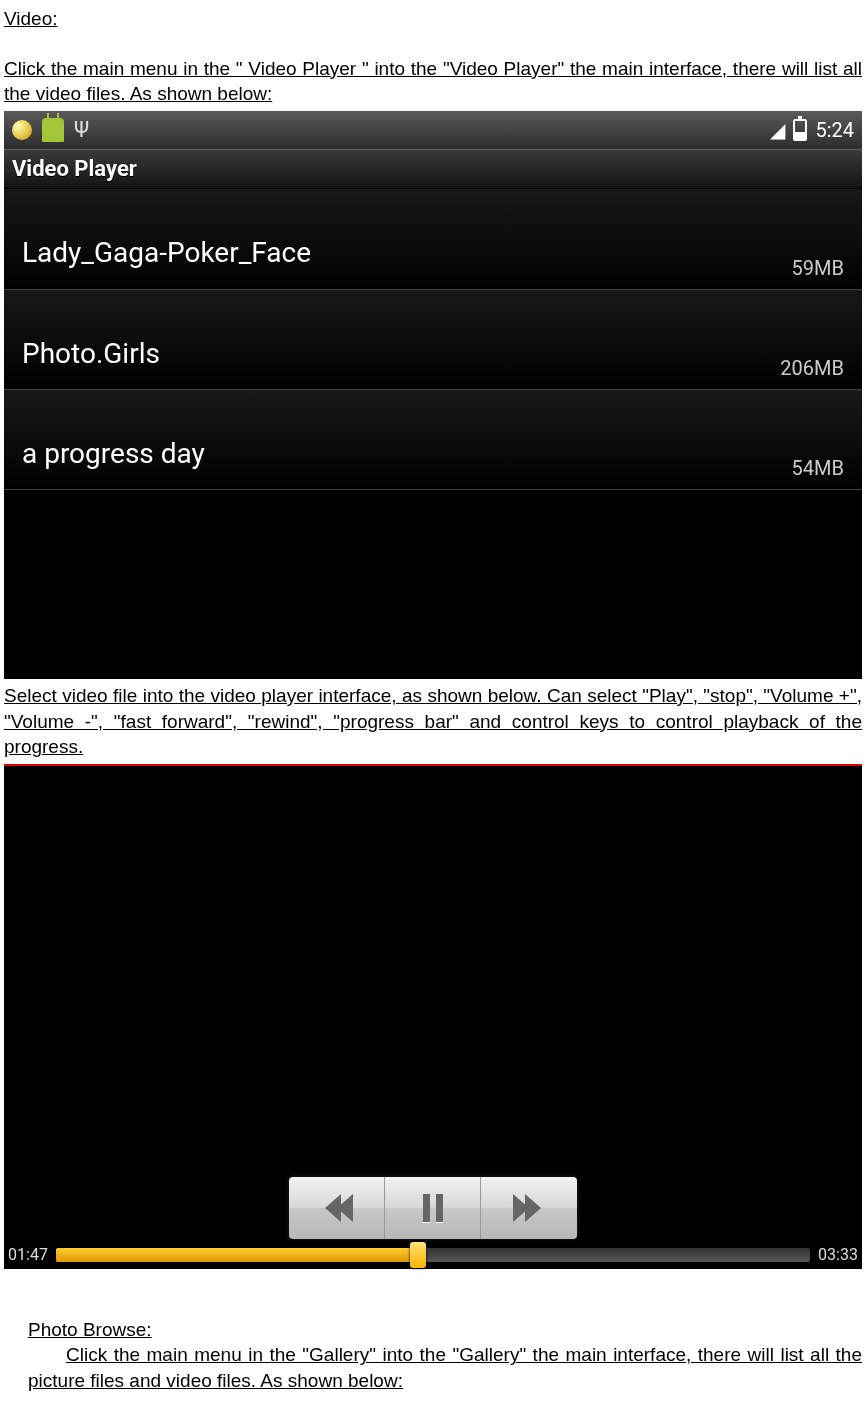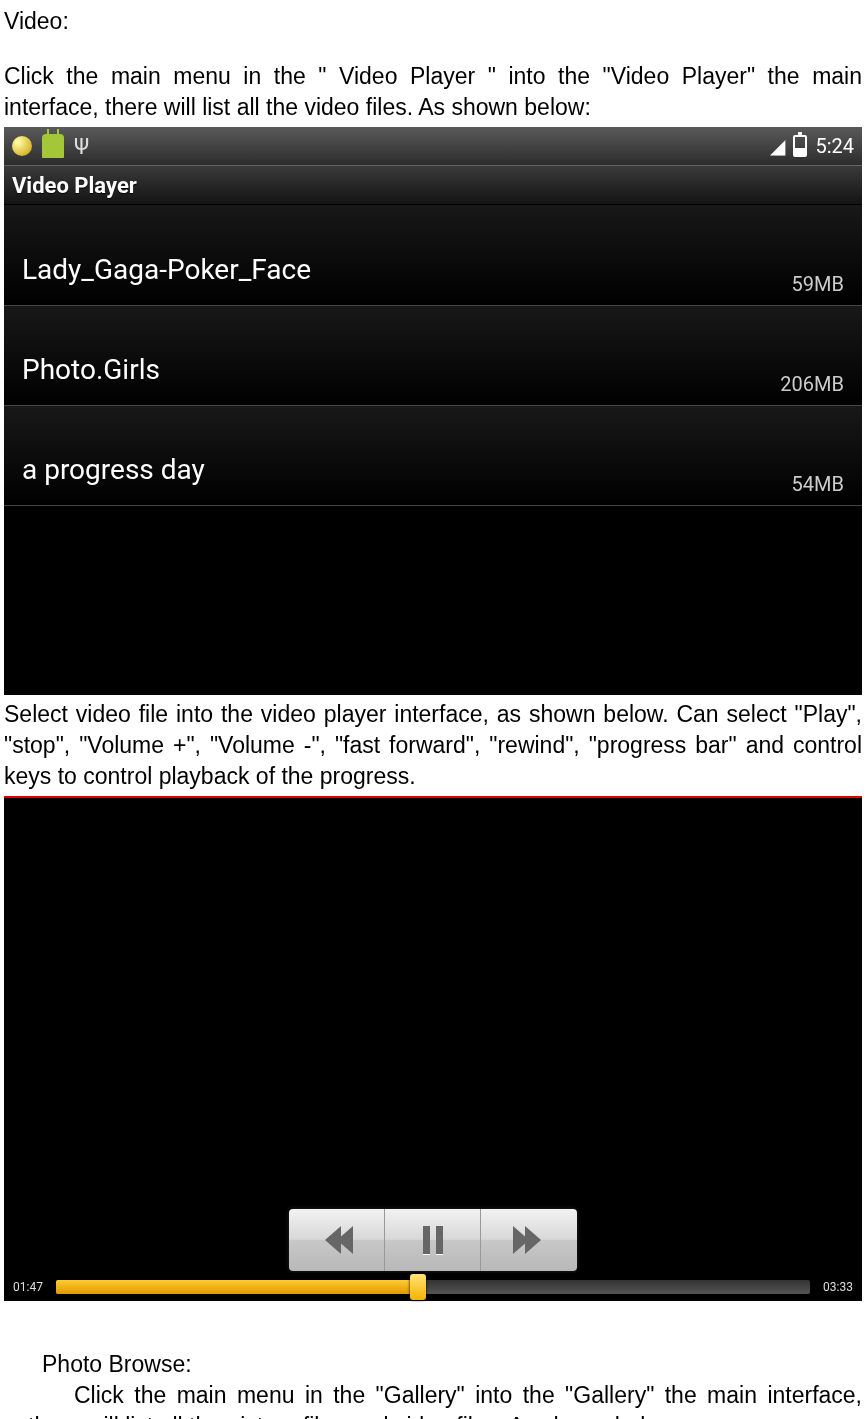--- a/index.html
+++ b/index.html
@@ -1,17 +1,17 @@
 <!DOCTYPE html>
 <html><head>
   <meta charset="utf-8">
   <style>
     * { margin: 0; padding: 0; box-sizing: border-box; }
     body { width: 866px; background: #fff; font-family: Arial, sans-serif; }
-    .doc-text { font-size: 23px; line-height: 1.35; color: #000; padding: 0 4px; }
+    .doc-text { font-size: 19px; line-height: 1.35; color: #000; padding: 0 4px; text-decoration: underline; }
     .doc-text.heading { margin-top: 6px; margin-bottom: 24px; }
     .doc-text.justify { text-align: justify; }
     .doc-text.indent { text-indent: 2em; }
 
     .screenshot { width: 858px; margin: 4px; background: #000; color: #fff; font-family: 'Segoe UI', Roboto, Arial, sans-serif; }
 
     
     .sc1 .statusbar { height: 38px; background: linear-gradient(#5a5a5a,#2c2c2c); display: flex; align-items: center; justify-content: space-between; padding: 0 8px; font-size: 20px; }
     .sc1 .status-left { display: flex; align-items: center; gap: 10px; }
     .sc1 .notif-dot { width: 20px; height: 20px; background: radial-gradient(circle at 30% 30%, #ffa, #c90); border-radius: 50%; }
@@ -39,21 +39,21 @@
     .sc2 .ctrl-btn { width: 96px; height: 62px; background: linear-gradient(#f2f2f2,#d8d8d8 49%,#c8c8c8 50%,#b8b8b8); display:flex; align-items:center; justify-content:center; border-right:1px solid #999; }
     .sc2 .ctrl-btn:last-child { border-right:none; }
     .sc2 .ctrl-btn .glyph { color:#666; font-size:30px; text-shadow: 0 1px 0 #fff; }
     .sc2 .pause-g { display:flex; gap:6px; }
     .sc2 .pause-g span { width:7px; height:28px; background:#666; box-shadow: 0 1px 0 #fff; }
     .sc2 .rw-g, .sc2 .ff-g { display:flex; }
     .sc2 .tri { width:0; height:0; border-top:14px solid transparent; border-bottom:14px solid transparent; }
     .sc2 .rw-g .tri { border-right:16px solid #666; margin-right:-4px; }
     .sc2 .ff-g .tri { border-left:16px solid #666; margin-left:-4px; }
     .sc2 .progress-row { position:absolute; left:0; right:0; bottom:0; height:28px; display:flex; align-items:center; gap:6px; padding: 0 2px; background: #000; }
-    .sc2 .time { font-size: 12px; color:#ddd; width: 44px; text-align:center; }
+    .sc2 .time { font-size: 16px; color:#ddd; width: 44px; text-align:center; }
     .sc2 .track { flex:1; height:14px; background: linear-gradient(#333,#555); border-radius:2px; position:relative; }
     .sc2 .prog-fill { position:absolute; left:0; top:0; bottom:0; width: 48%; background: linear-gradient(#ffcc33,#e09a00); border-radius:2px; }
     .sc2 .thumb { position:absolute; top:-6px; left:48%; width:16px; height:26px; background: linear-gradient(#ffe27a,#f5b400); border-radius:3px; transform:translateX(-50%); box-shadow: 0 0 3px #000; }
 
     .gap { height: 44px; }
   </style>
 </head>
 <body>
 
 <div class="doc-text heading">Video:</div>
@@ -122,14 +122,14 @@
     <span class="time">01:47</span>
     <div class="track">
       <div class="prog-fill"></div>
       <div class="thumb"></div>
     </div>
     <span class="time">03:33</span>
   </div>
 </div>
 
 <div class="gap"></div>
-<div class="doc-text" style="padding-left:28px;margin-left:14px;">Photo Browse:</div>
+<div class="doc-text" style="padding-left:28px;">Photo Browse:</div>
 <div class="doc-text justify indent" style="padding-left:28px; padding-right:4px;">Click the main menu in the "Gallery" into the "Gallery" the main interface, there will list all the picture files and video files. As shown below:</div>
 
 </body></html>

